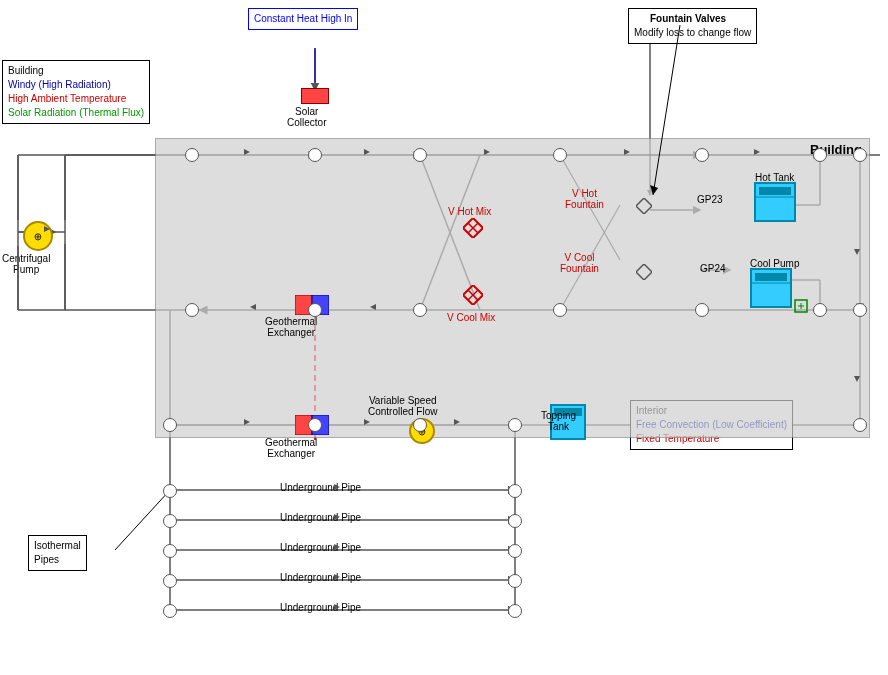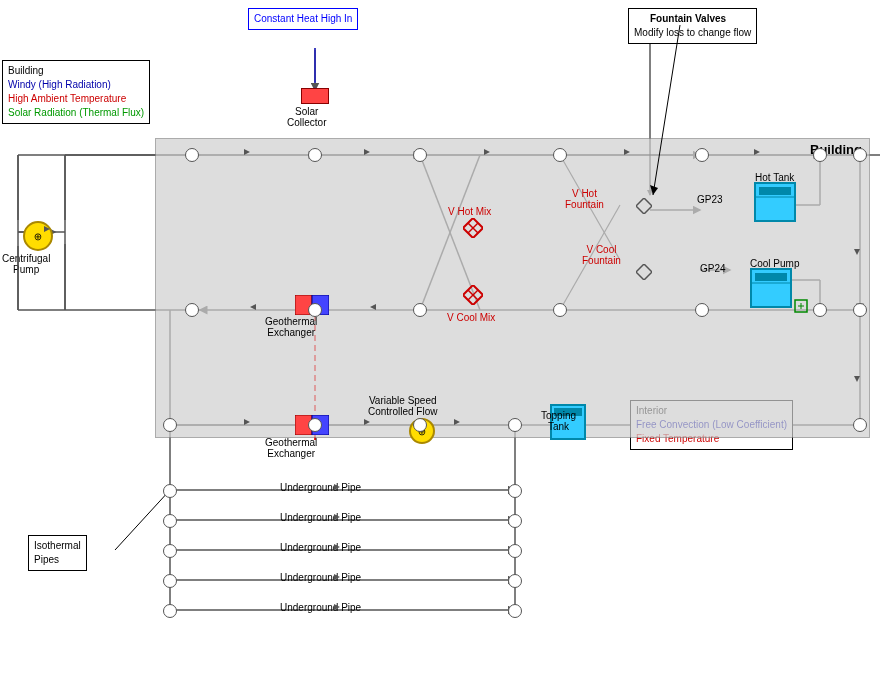--- a/index.html
+++ b/index.html
@@ -294,21 +294,21 @@
       <polygon points="8,0 16,8 8,16 0,8" fill="none" stroke="#555" stroke-width="1.5"></polygon>
     </svg>
   </div>
   <div class="label red" style="left:565px; top:188px;">V Hot<br>Fountain</div>
 
   <div style="position:absolute; left:636px; top:264px;">
     <svg width="16" height="16">
       <polygon points="8,0 16,8 8,16 0,8" fill="none" stroke="#555" stroke-width="1.5"></polygon>
     </svg>
   </div>
-  <div class="label red" style="left:560px; top:244px;margin-left:22px;">V Cool<br>Fountain</div>
+  <div class="label red" style="left:560px; top:252px;">V Cool<br>Fountain</div>
 
   <div class="label" style="left:697px; top:194px;">GP23</div>
 
   <div class="label" style="left:700px; top:263px;">GP24</div>
 
   <div class="circle-node" style="left:185px; top:148px;"></div>
   <div class="circle-node" style="left:308px; top:148px;"></div>
   <div class="circle-node" style="left:413px; top:148px;"></div>
   <div class="circle-node" style="left:553px; top:148px;"></div>
   <div class="circle-node" style="left:695px; top:148px;"></div>

